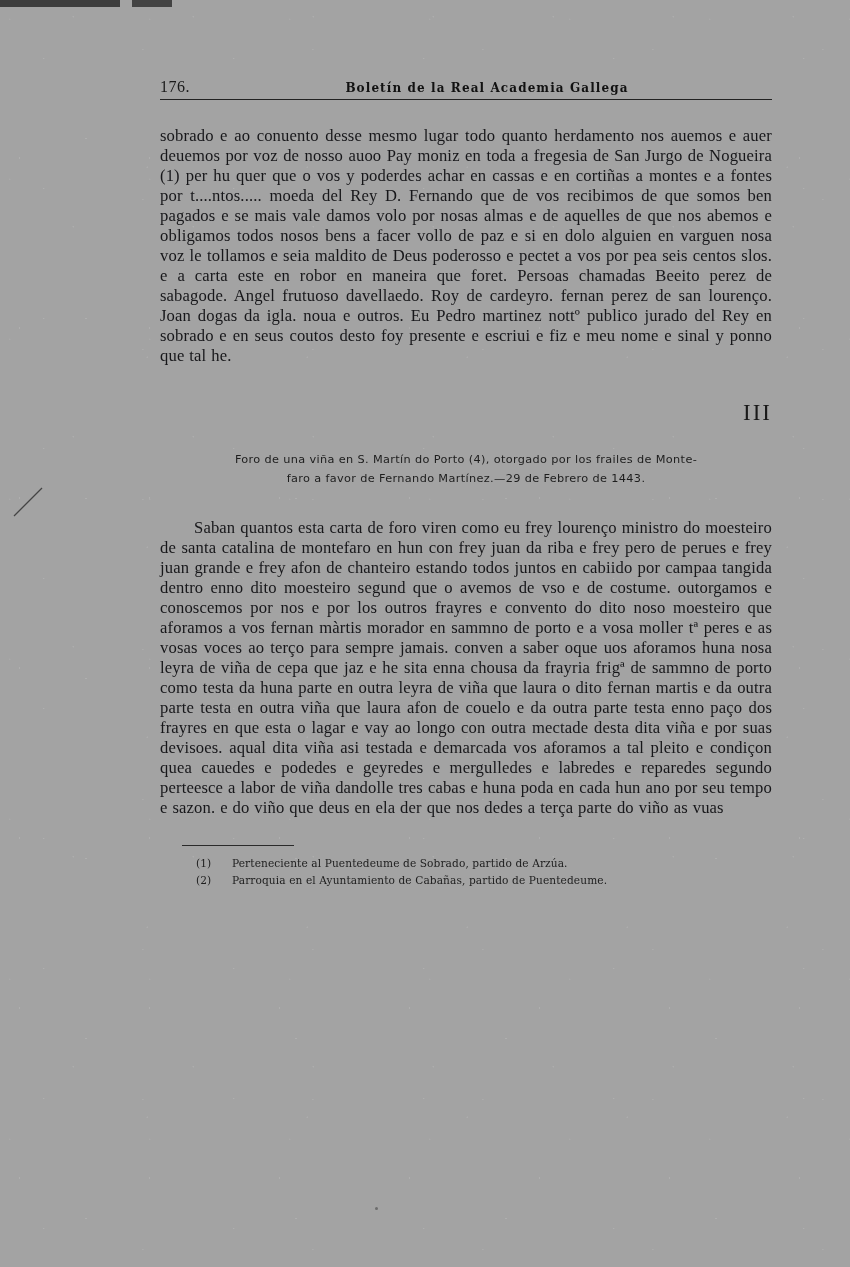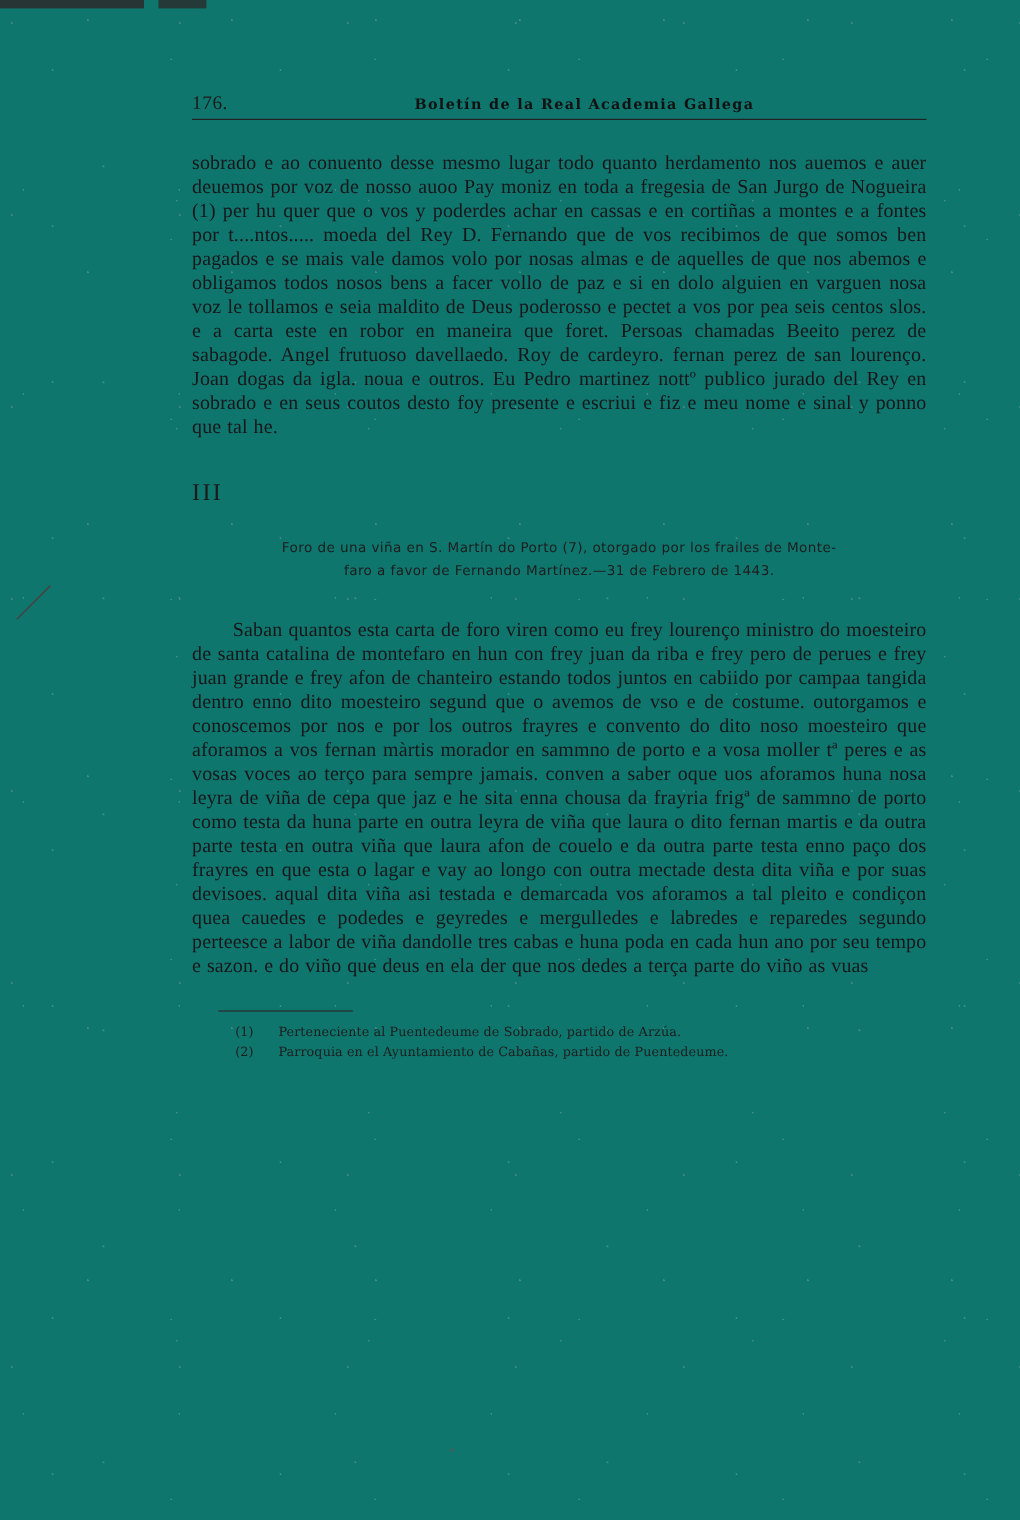--- a/index.html
+++ b/index.html
@@ -13,21 +13,21 @@
     position: relative;
     font-family: "Liberation Serif", serif;
     color: #1a1a1a;
     overflow: hidden;
   }
 
   
   .page {
     position: absolute;
     inset: 0;
-    background: #0f766e;
+    background: #a3a3a3;
   }
 
   .noise {
     position: absolute;
     inset: 0;
     pointer-events: none;
     opacity: .30;
     background-image:
       radial-gradient(circle at 7% 12%, #bdbdbd 0.6px, transparent 0.9px),
       radial-gradient(circle at 23% 45%, #cfcfcf 0.6px, transparent 0.9px),
@@ -101,22 +101,22 @@
     text-align: justify;
     text-justify: inter-word;
     margin: 0 0 0 0;
     color: #17171a;
     letter-spacing: .15px;
     word-spacing: .6px;
   }
   .para.indent { text-indent: 34px; }
 
   .section-number {
-    text-align: left;
-    font-size: 20px;
+    text-align: right;
+    font-size: 23px;
     letter-spacing: 2px;
     margin: 34px 0 24px 0;
     font-family: "Liberation Serif", serif;
   }
 
   .caption {
     font-family: "DejaVu Sans", sans-serif;
     font-size: 11.3px;
     line-height: 19px;
     letter-spacing: .35px;
@@ -176,22 +176,22 @@
     <div class="running-head">
       <span class="folio">176.</span>
       <span class="head-title">Boletín de la Real Academia Gallega</span>
     </div>
 
     <p class="para">sobrado e ao conuento desse mesmo lugar todo quanto herdamento nos auemos e auer deuemos por voz de nosso auoo Pay moniz en toda a fregesia de San Jurgo de Nogueira (1) per hu quer que o vos y poderdes achar en cassas e en cortiñas a montes e a fontes por t....ntos..... moeda del Rey D. Fernando que de vos recibimos de que somos ben pagados e se mais vale damos volo por nosas almas e de aquelles de que nos abemos e obligamos todos nosos bens a facer vollo de paz e si en dolo alguien en varguen nosa voz le tollamos e seia maldito de Deus poderosso e pectet a vos por pea seis centos slos. e a carta este en robor en maneira que foret. Persoas chamadas Beeito perez de sabagode. Angel frutuoso davellaedo. Roy de cardeyro. fernan perez de san lourenço. Joan dogas da igla. noua e outros. Eu Pedro martinez nottº publico jurado del Rey en sobrado e en seus coutos desto foy presente e escriui e fiz e meu nome e sinal y ponno que tal he.</p>
 
     <div class="section-number">III</div>
 
     <div class="caption">
-      <span>Foro de una viña en S. Martín do Porto (7), otorgado por los frailes de Monte-</span>
-      <span class="line2">faro a favor de Fernando Martínez.—31 de Febrero de 1443.</span>
+      <span>Foro de una viña en S. Martín do Porto (4), otorgado por los frailes de Monte-</span>
+      <span class="line2">faro a favor de Fernando Martínez.—29 de Febrero de 1443.</span>
     </div>
 
     <p class="para indent">Saban quantos esta carta de foro viren como eu frey lourenço ministro do moesteiro de santa catalina de montefaro en hun con frey juan da riba e frey pero de perues e frey juan grande e frey afon de chanteiro estando todos juntos en cabiido por campaa tangida dentro enno dito moesteiro segund que o avemos de vso e de costume. outorgamos e conoscemos por nos e por los outros frayres e convento do dito noso moesteiro que aforamos a vos fernan màrtis morador en sammno de porto e a vosa moller tª peres e as vosas voces ao terço para sempre jamais. conven a saber oque uos aforamos huna nosa leyra de viña de cepa que jaz e he sita enna chousa da frayria frigª de sammno de porto como testa da huna parte en outra leyra de viña que laura o dito fernan martis e da outra parte testa en outra viña que laura afon de couelo e da outra parte testa enno paço dos frayres en que esta o lagar e vay ao longo con outra mectade desta dita viña e por suas devisoes. aqual dita viña asi testada e demarcada vos aforamos a tal pleito e condiçon quea cauedes e podedes e geyredes e mergulledes e labredes e reparedes segundo perteesce a labor de viña dandolle tres cabas e huna poda en cada hun ano por seu tempo e sazon. e do viño que deus en ela der que nos dedes a terça parte do viño as vuas</p>
 
     <div class="footnote-rule"></div>
 
     <div class="footnotes">
       <div class="footnote">
         <span class="marker">(1)</span>
         <span class="fn-text">Perteneciente al Puentedeume de Sobrado, partido de Arzúa.</span>

